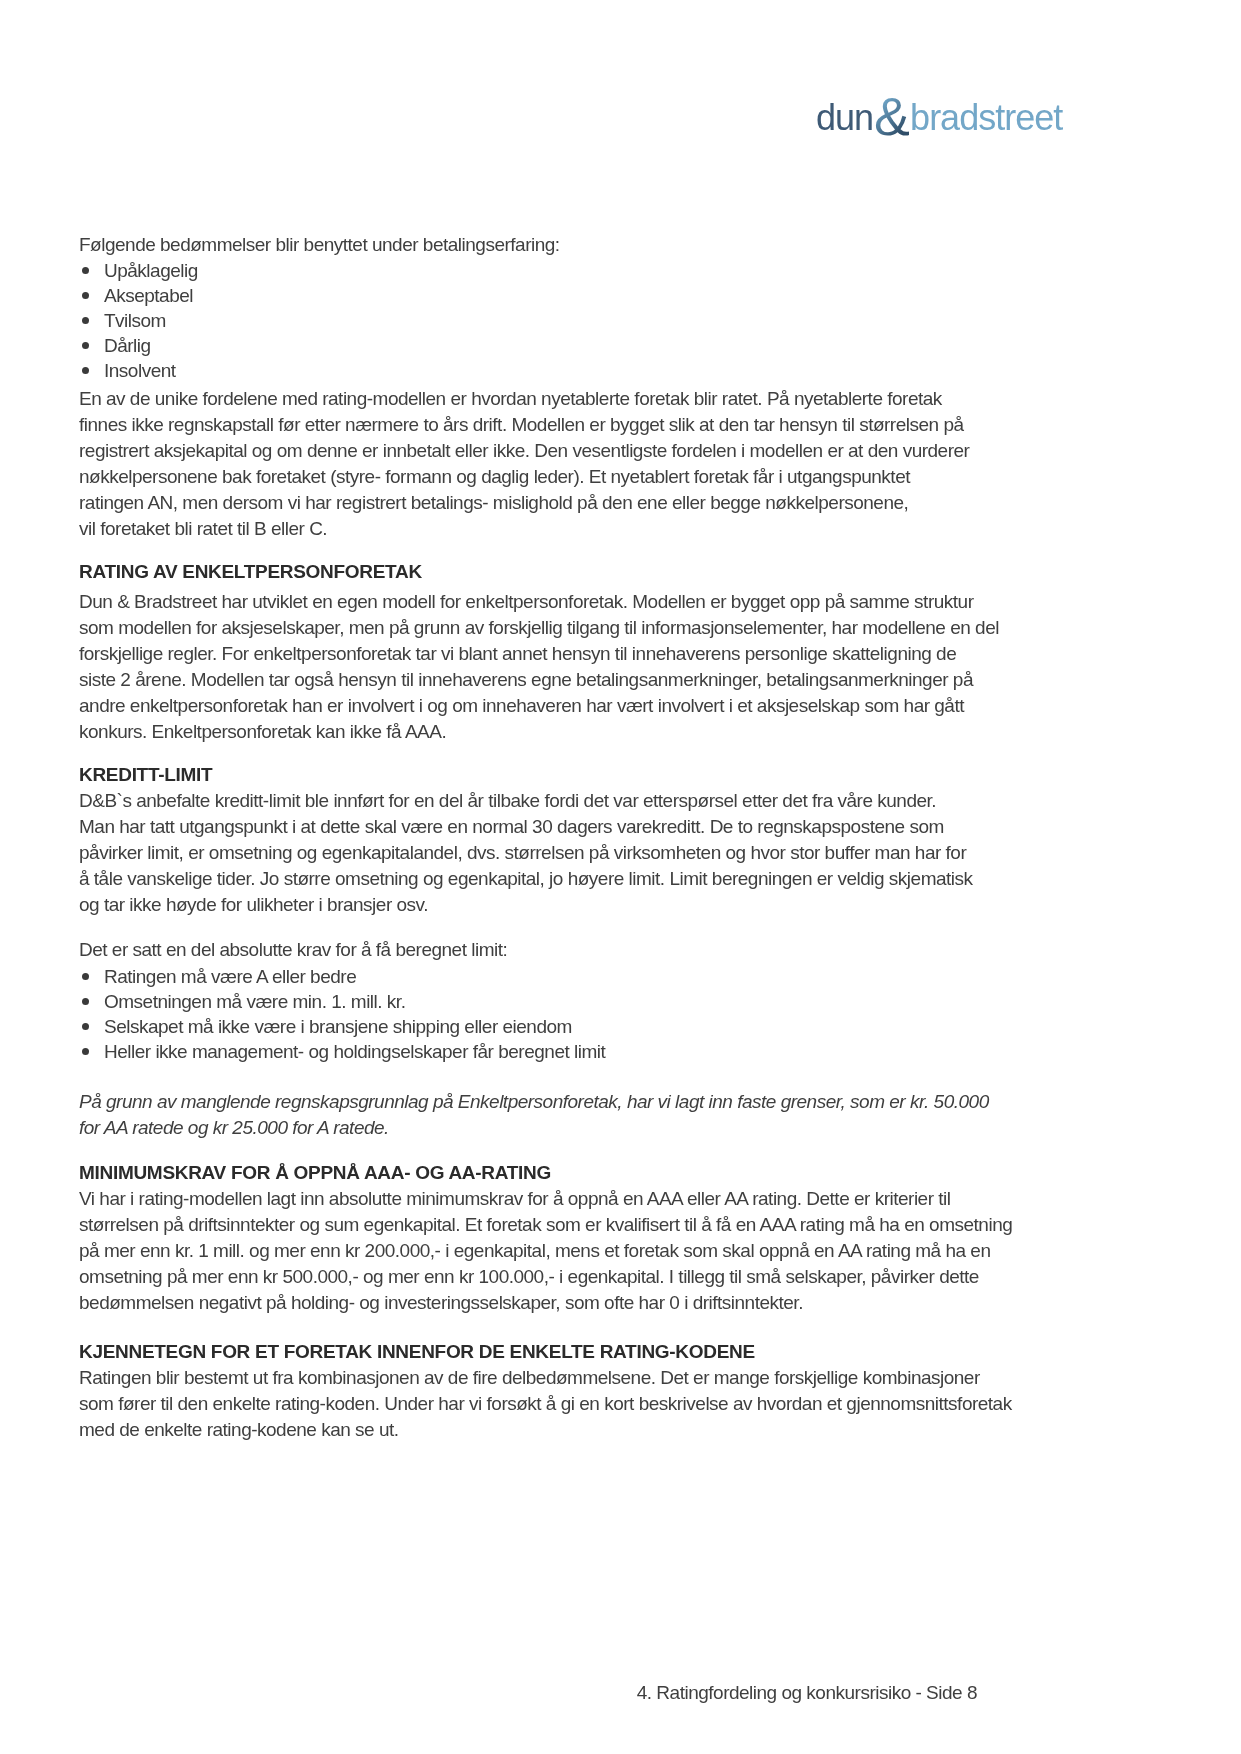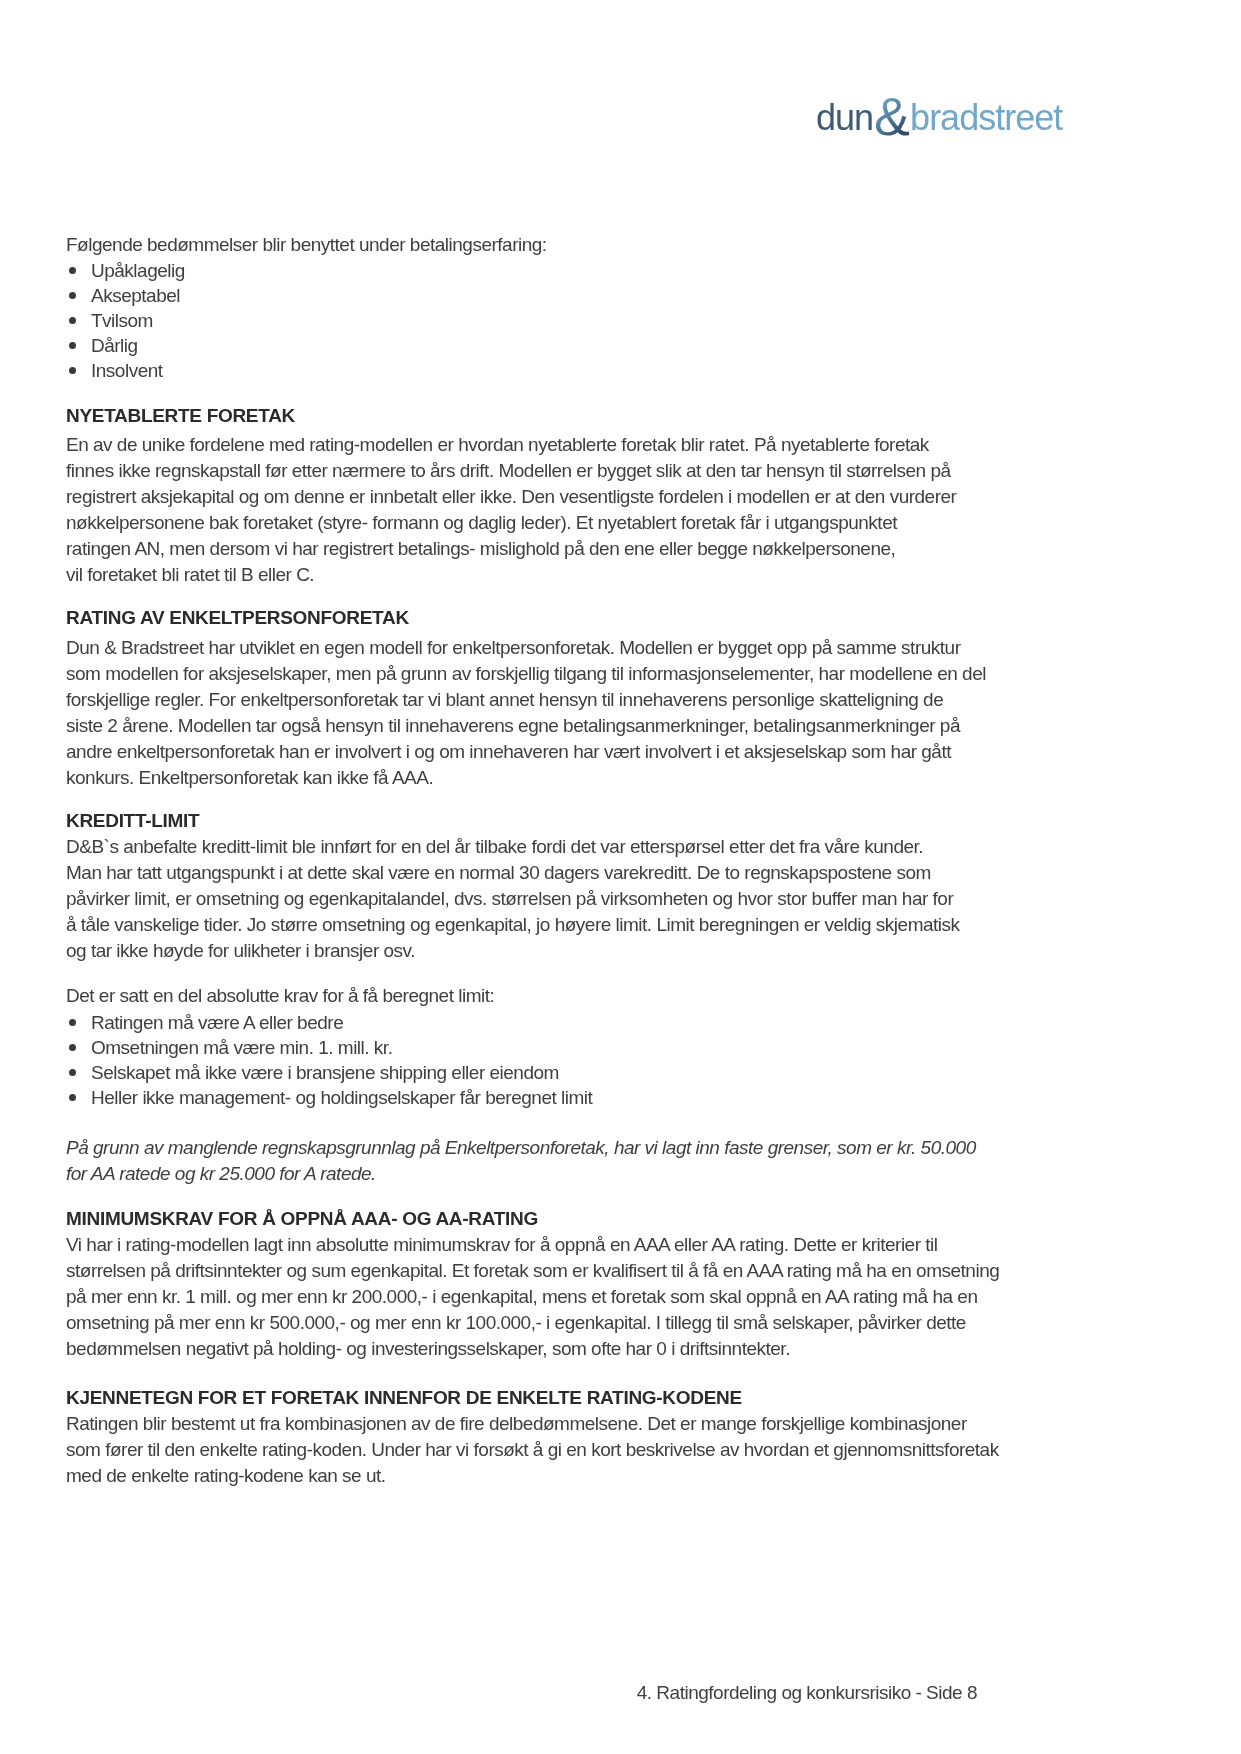--- a/index.html
+++ b/index.html
@@ -29,21 +29,21 @@
     background:linear-gradient(135deg,#72aacd 20%,#2f4d68 80%);
     -webkit-background-clip:text; background-clip:text;
     -webkit-text-fill-color:transparent;
   }
   .logo .brad {
     font-size:36px; letter-spacing:-1px; color:#73a7c8; font-weight:400;
   }
 
   
   .content {
-    position:absolute; left:66px; top:232px; width:965px;
+    position:absolute; left:79px; top:232px; width:965px;
   }
   .p {
     font-size:19px; line-height:26px; letter-spacing:-0.5px;
     white-space:pre-line; color:#3f3f3f;
   }
   .lead { font-size:19px; line-height:26px; letter-spacing:-0.5px; color:#3f3f3f; }
   h2.sec {
     font-size:19px; line-height:26px; letter-spacing:-0.3px;
     font-weight:bold; color:#2b2b2b;
   }
@@ -94,21 +94,20 @@
 
     <div class="lead">Følgende bedømmelser blir benyttet under betalingserfaring:</div>
     <ul class="blist">
       <li>Upåklagelig</li>
       <li>Akseptabel</li>
       <li>Tvilsom</li>
       <li>Dårlig</li>
       <li>Insolvent</li>
     </ul>
 
-    <h2 class="sec m-h1">NYETABLERTE FORETAK</h2>
     <div class="p m-p1">En av de unike fordelene med rating-modellen er hvordan nyetablerte foretak blir ratet. På nyetablerte foretak
 finnes ikke regnskapstall før etter nærmere to års drift. Modellen er bygget slik at den tar hensyn til størrelsen på
 registrert aksjekapital og om denne er innbetalt eller ikke. Den vesentligste fordelen i modellen er at den vurderer
 nøkkelpersonene bak foretaket (styre- formann og daglig leder). Et nyetablert foretak får i utgangspunktet
 ratingen AN, men dersom vi har registrert betalings- mislighold på den ene eller begge nøkkelpersonene,
 vil foretaket bli ratet til B eller C.</div>
 
     <h2 class="sec m-h2">RATING AV ENKELTPERSONFORETAK</h2>
     <div class="p m-p2">Dun &amp; Bradstreet har utviklet en egen modell for enkeltpersonforetak. Modellen er bygget opp på samme struktur
 som modellen for aksjeselskaper, men på grunn av forskjellig tilgang til informasjonselementer, har modellene en del

